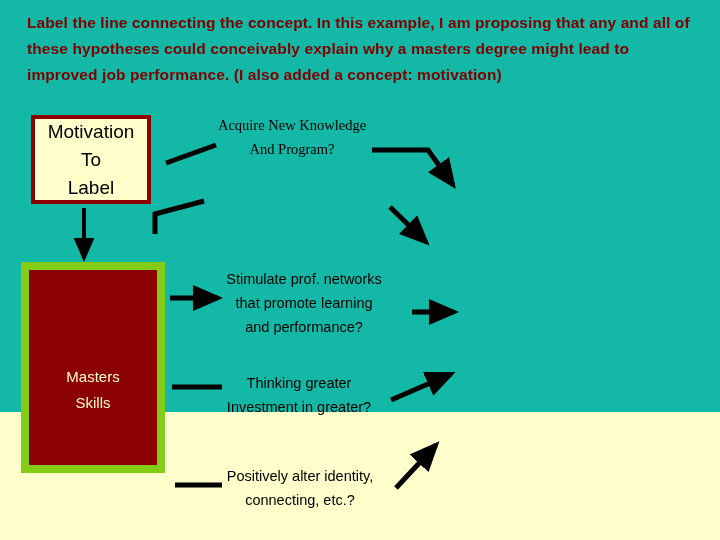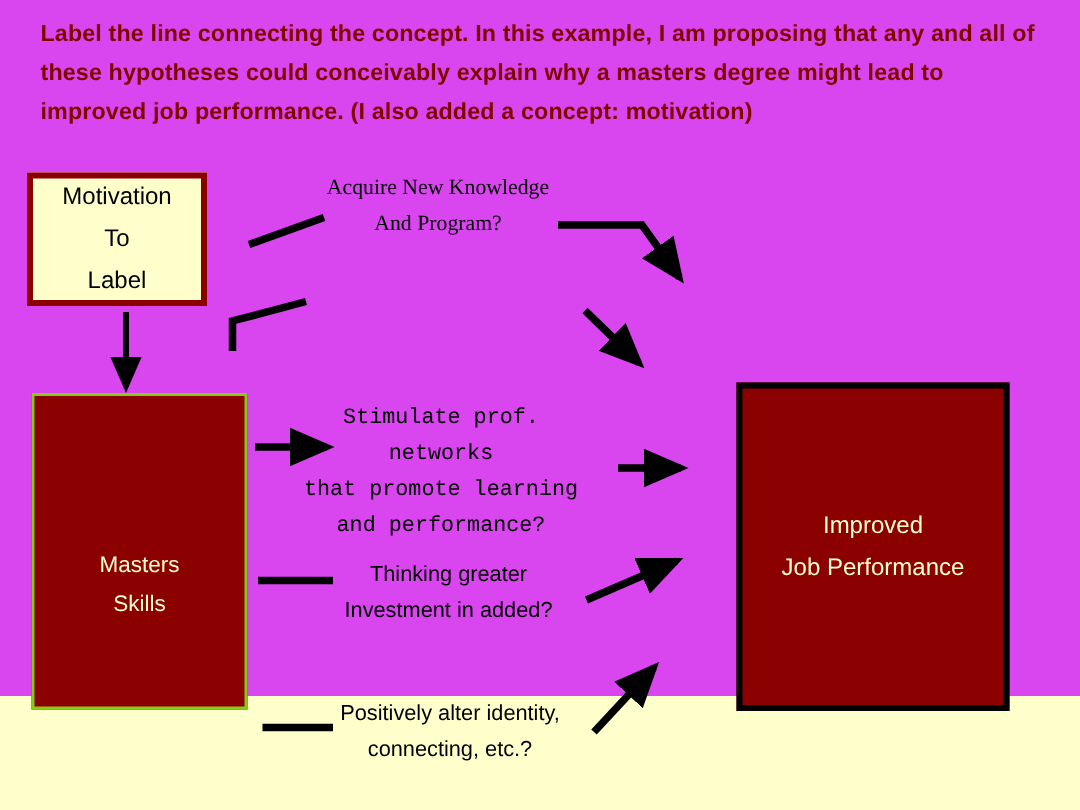--- a/index.html
+++ b/index.html
@@ -13,22 +13,22 @@
     font-family: "Liberation Sans", sans-serif;
     overflow: hidden;
     position: relative;
   }
 
   #slide {
     position: absolute;
     left: 0;
     top: 0;
     width: 720px;
-    height: 464px;
-    background: #d946ef;
+    height: 412px;
+    background: #14b8a6;
   }
 
   
   #header-text {
     position: absolute;
     left: 27px;
     top: 10px;
     width: 666px;
     font-size: 15.5px;
     line-height: 26px;
@@ -51,37 +51,37 @@
   .node-box {
     position: absolute;
     box-sizing: border-box;
     display: flex;
     align-items: center;
     justify-content: center;
     text-align: center;
   }
 
   #box-motivation {
-    left: 18px;
+    left: 31px;
     top: 115px;
     width: 120px;
     height: 89px;
     border: 4px solid #8B0000;
     background: #FFFFCC;
     color: #000000;
-    font-size: 16px;
+    font-size: 19px;
     line-height: 28px;
   }
 
   #box-masters {
     left: 21px;
     top: 262px;
     width: 144px;
     height: 211px;
-    border: 2px solid #84cc16;
+    border: 8px solid #84cc16;
     background: #8B0000;
     color: #FFFFCC;
     font-size: 15px;
     line-height: 26px;
   }
   #box-masters .box-label {
     transform: translateY(22px);
   }
 
   #box-performance {
@@ -100,21 +100,21 @@
   .hyp-label {
     position: absolute;
     text-align: center;
     color: #000000;
     font-size: 14.5px;
     line-height: 24px;
   }
 
   #hyp-1 { left: 192px; top: 113px; width: 200px; font-family: Liberation Serif, serif; }
   #hyp-2 { left: 192px; top: 182px; width: 200px; }
-  #hyp-3 { left: 196px; top: 267px; width: 196px; font-family: Liberation Mono, monospace; }
+  #hyp-3 { left: 206px; top: 267px; width: 196px; }
   #hyp-4 { left: 206px; top: 371px; width: 186px; }
   #hyp-5 { left: 202px; top: 464px; width: 196px; }
 </style>
 </head>
 <body>
 
 <div id="slide">
 
   <div id="header-text">Label the line connecting the concept.  In this example, I am proposing that any and all of these hypotheses could conceivably explain why a masters degree might lead to improved job performance.  (I also added a concept: motivation)</div>
 
@@ -156,42 +156,36 @@
     </div>
   </div>
 
   <div class="node-box" id="box-masters">
     <div class="box-label">
       <div>Masters</div>
       <div>Skills</div>
     </div>
   </div>
 
-  <div class="node-box" id="box-performance">
-    <div class="box-label">
-      <div>Improved</div>
-      <div>Job Performance</div>
-    </div>
-  </div>
 
   <div class="hyp-label" id="hyp-1">
     <div>Acquire New Knowledge</div>
     <div>And Program?</div>
   </div>
 
 
   <div class="hyp-label" id="hyp-3">
     <div>Stimulate prof. networks</div>
     <div>that promote learning</div>
     <div>and performance?</div>
   </div>
 
   <div class="hyp-label" id="hyp-4">
     <div>Thinking greater</div>
-    <div>Investment in added?</div>
+    <div>Investment in greater?</div>
   </div>
 
   <div class="hyp-label" id="hyp-5">
     <div>Positively alter identity,</div>
     <div>connecting, etc.?</div>
   </div>
 
 </div>
 
 </body></html>

